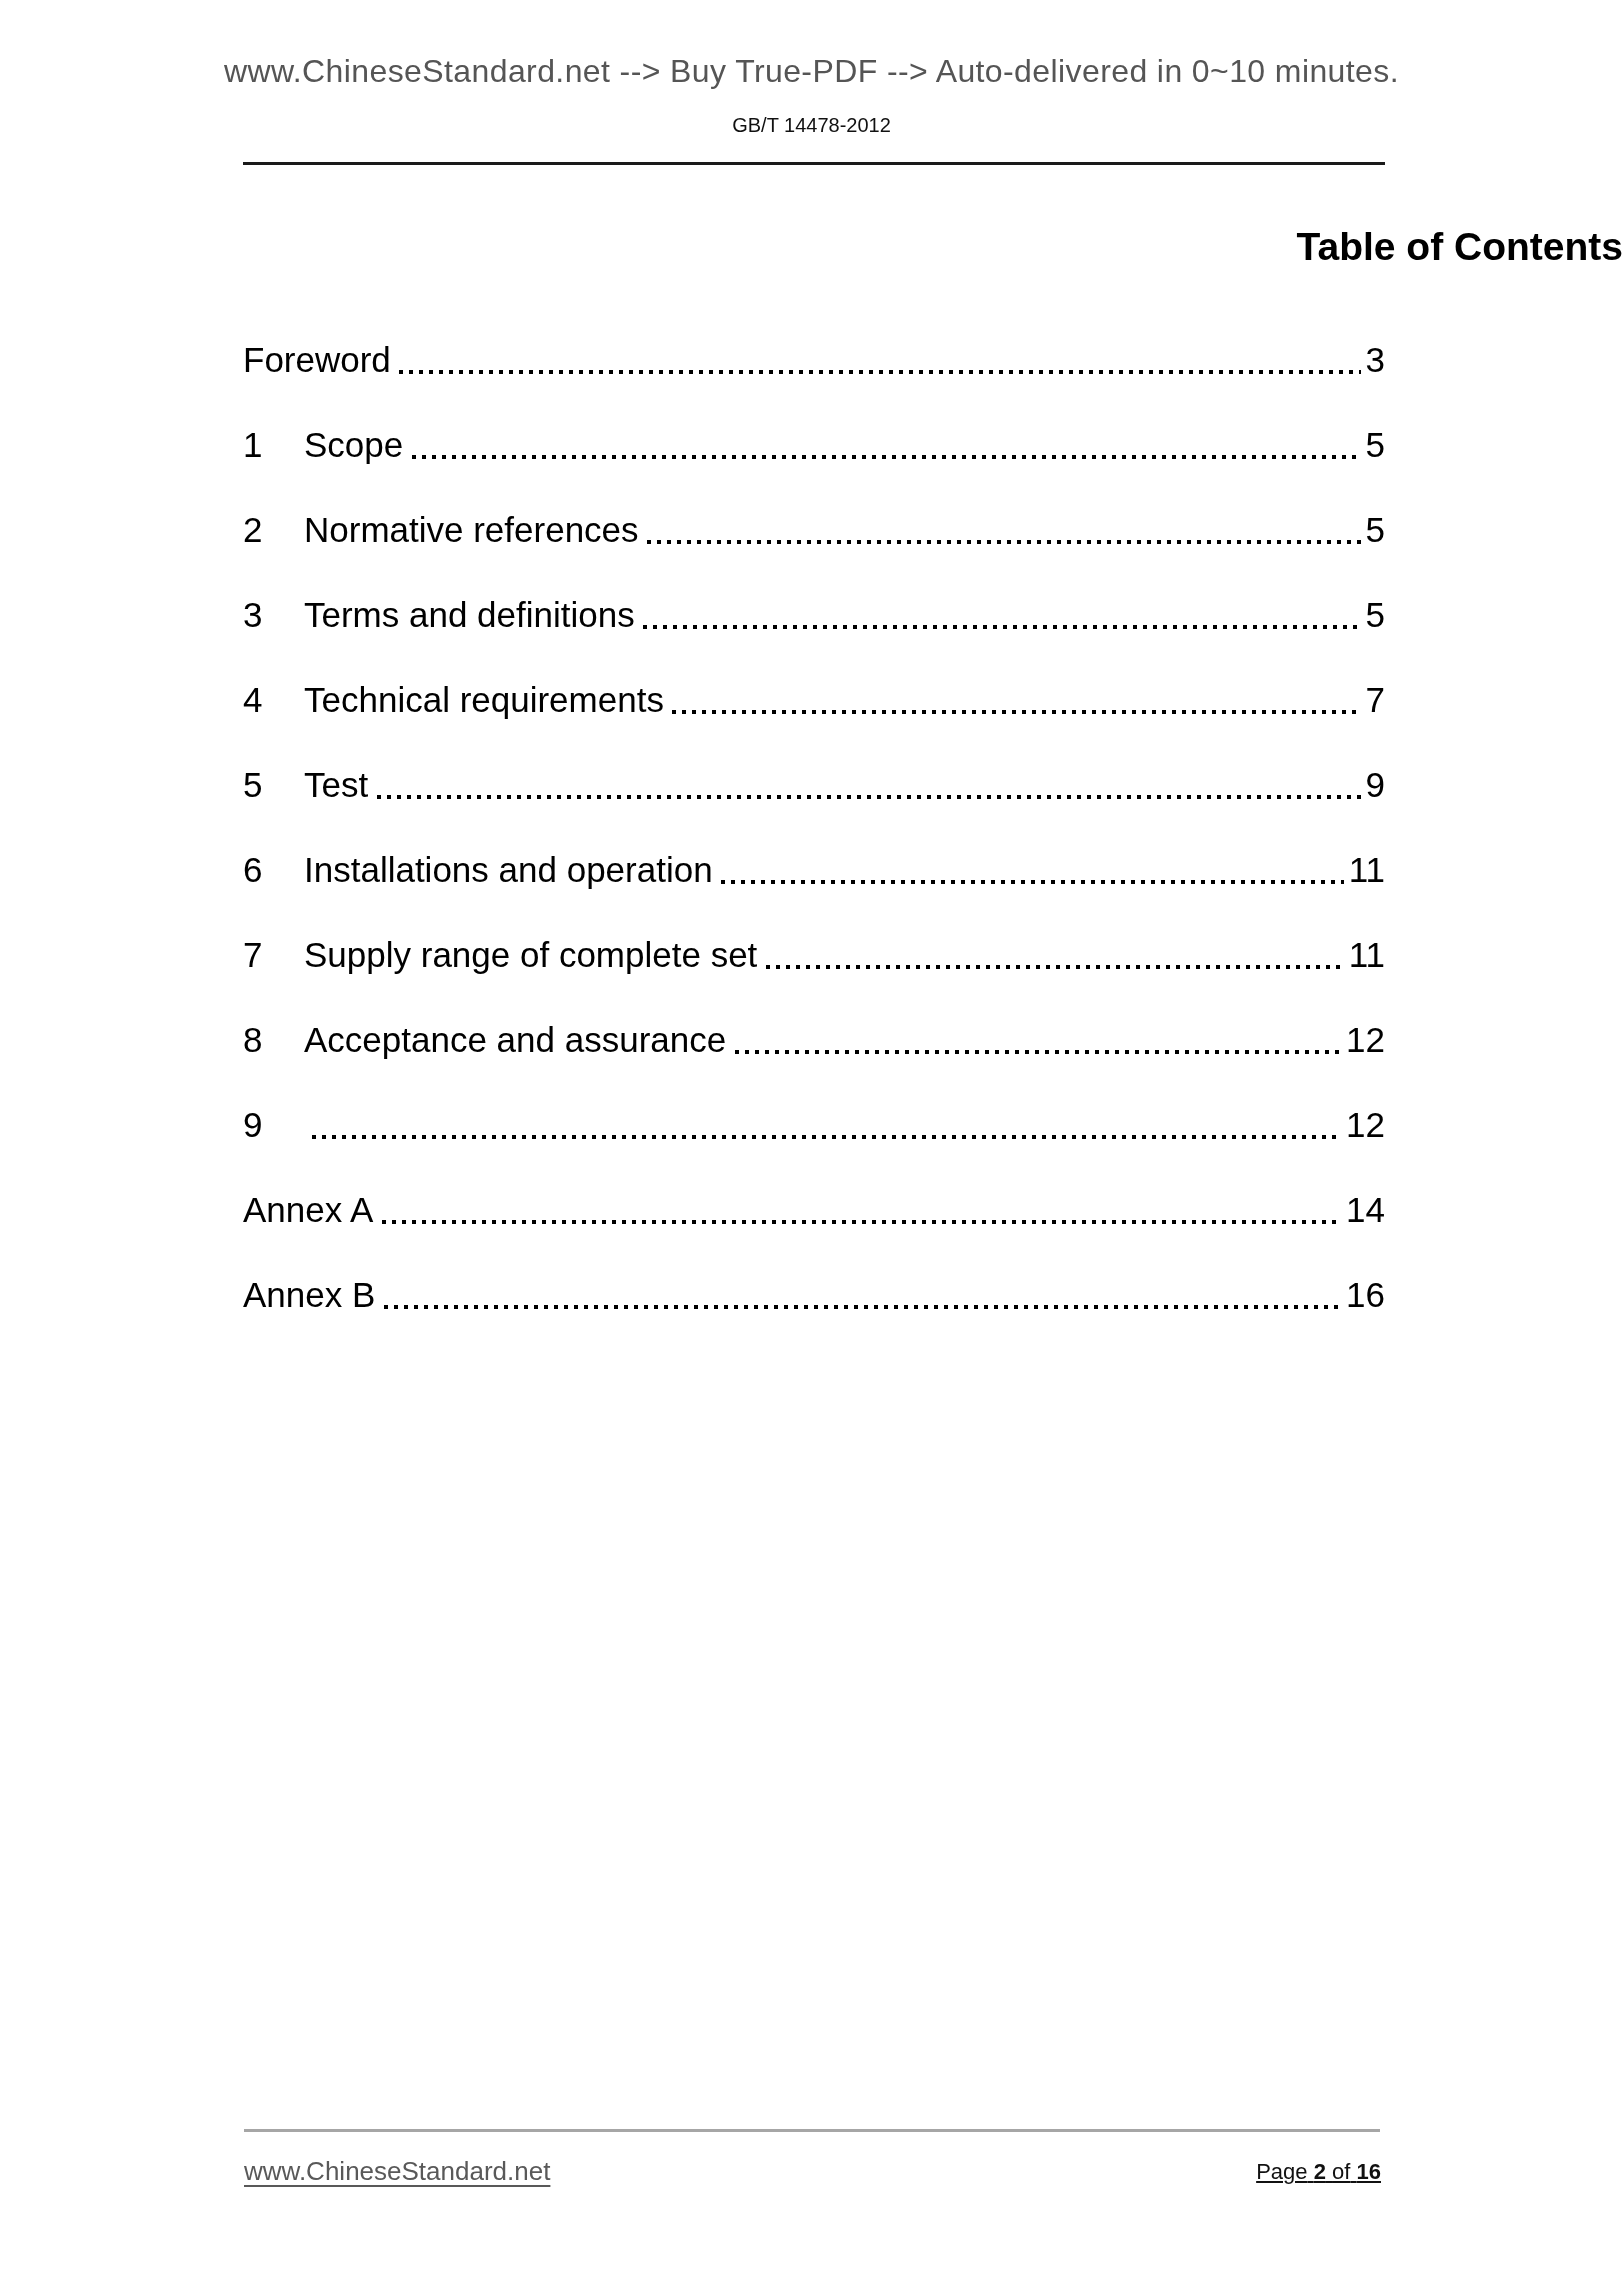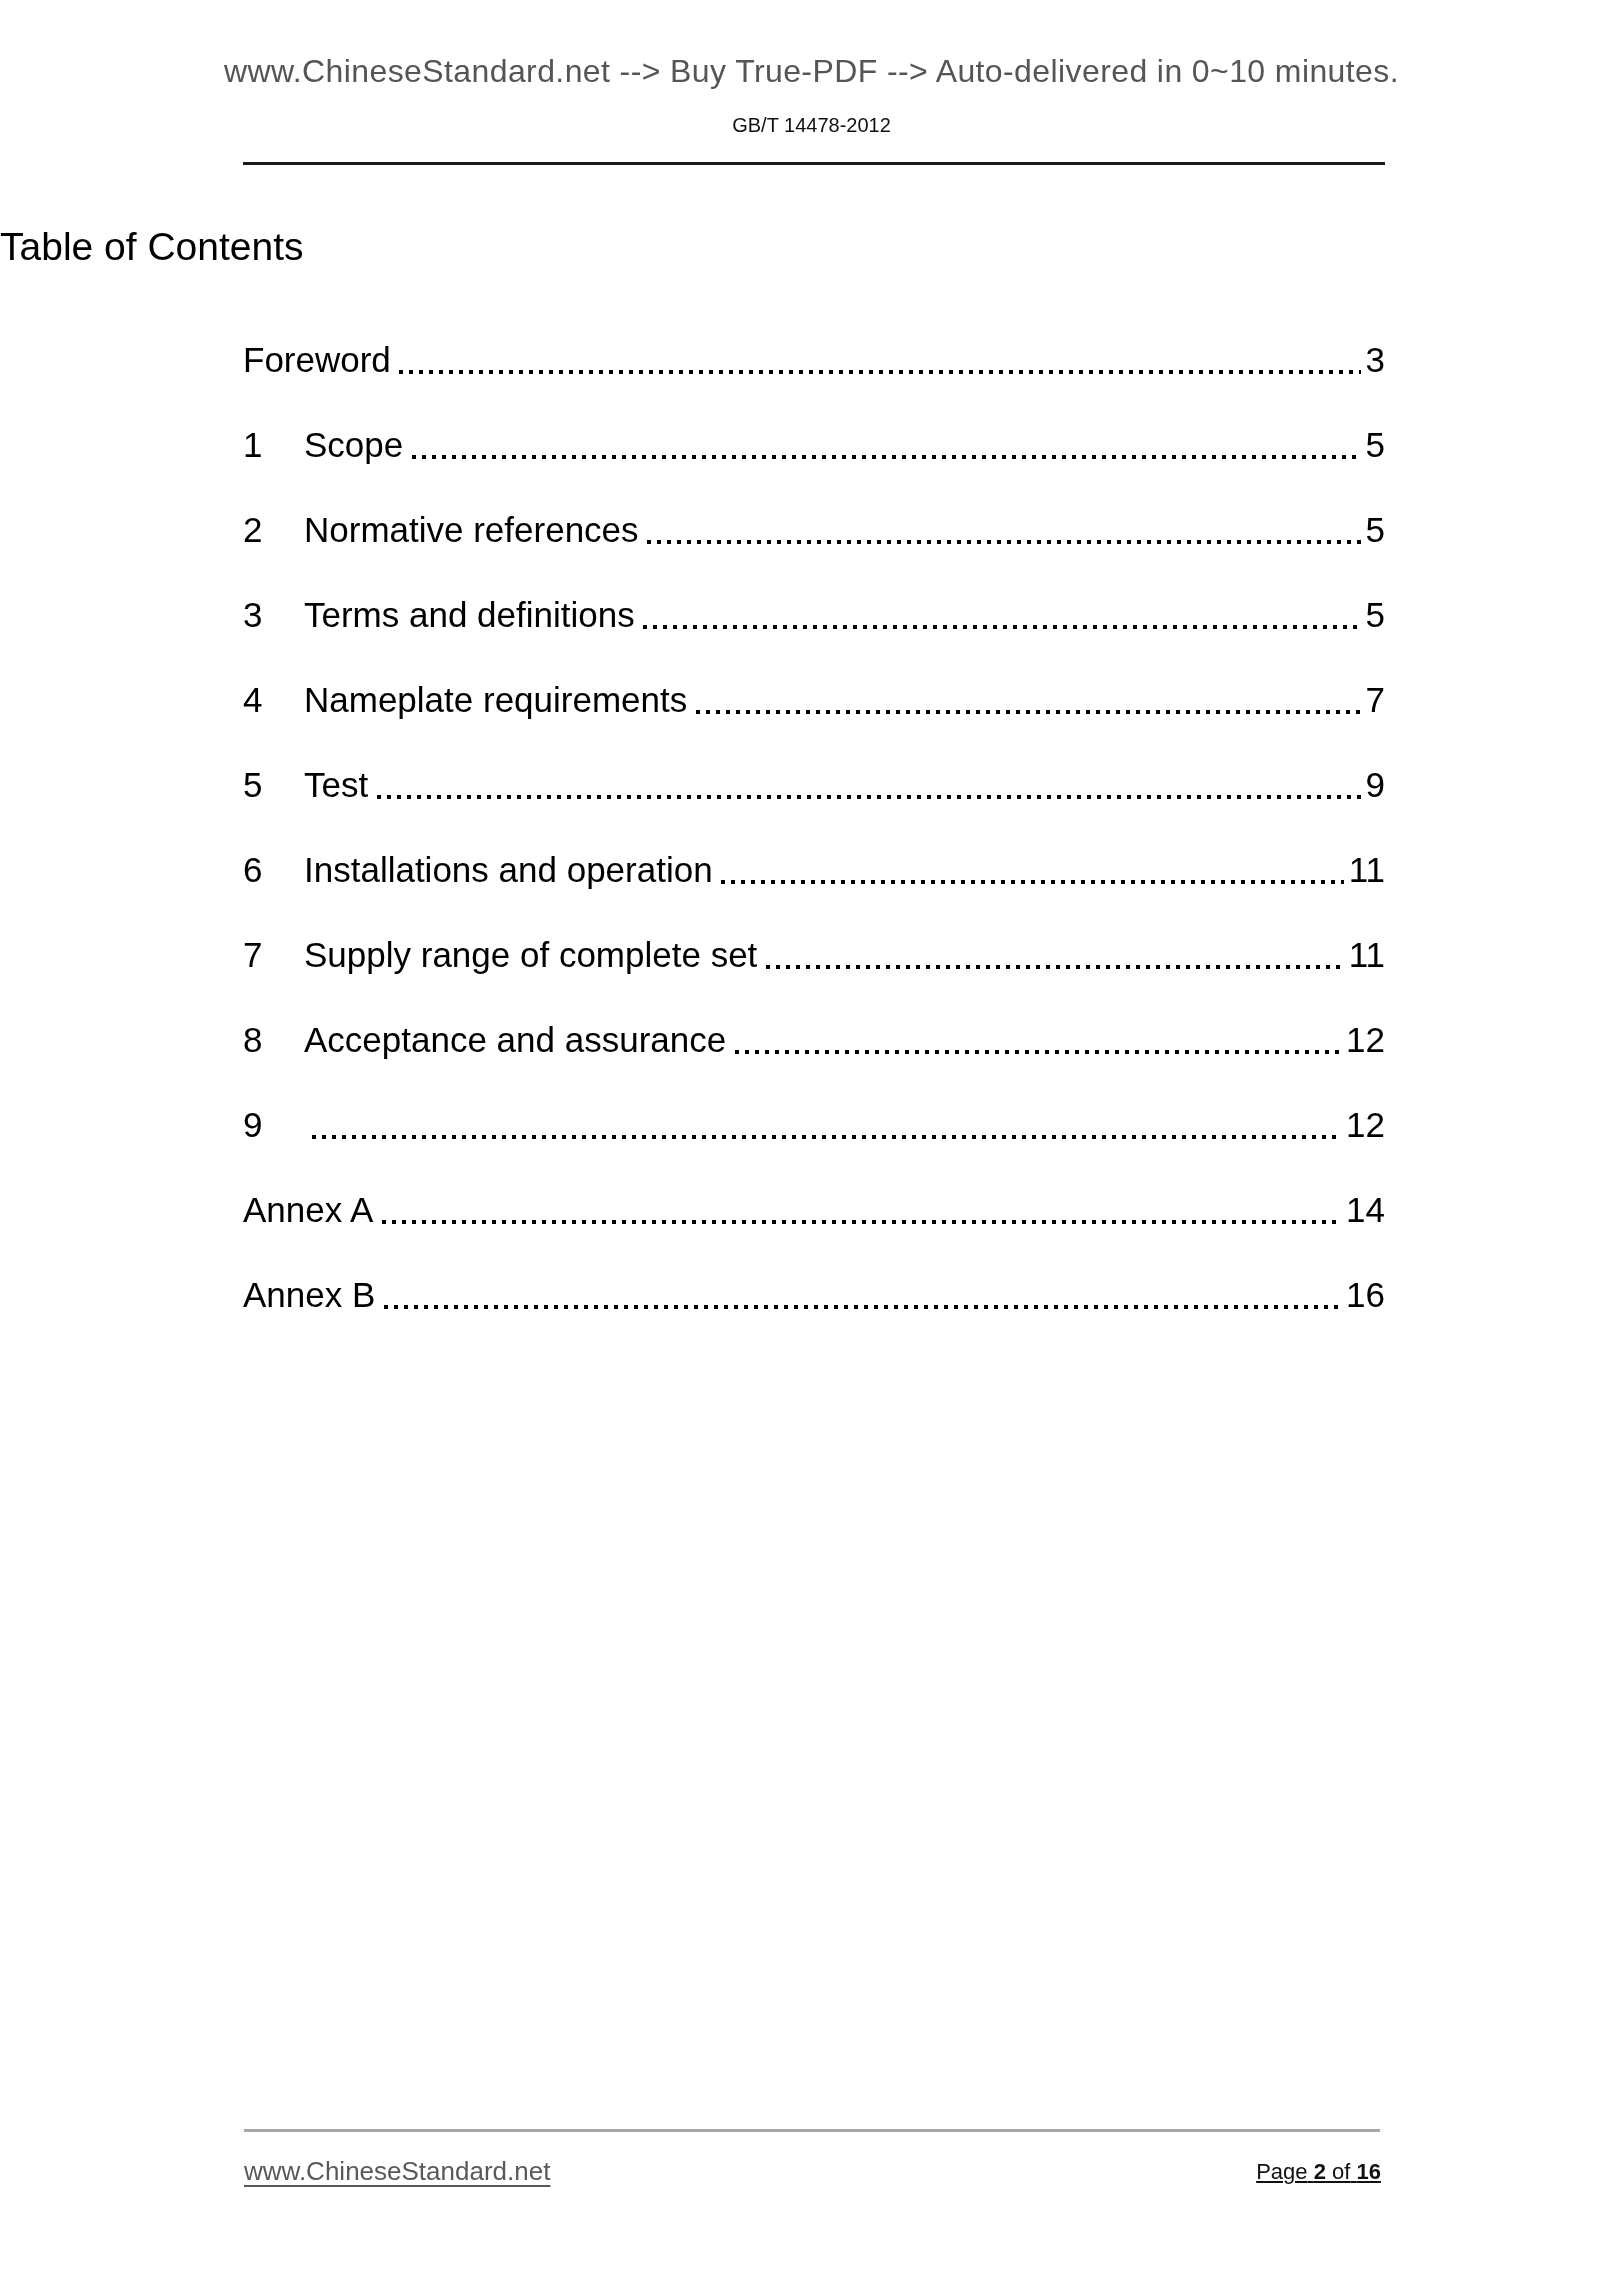--- a/index.html
+++ b/index.html
@@ -55,23 +55,23 @@
     height: 3.3px;
     background: var(--header-rule);
   }
 
   
   .toc-title {
     position: absolute;
     top: 225px;
     left: 0;
     width: 100%;
-    text-align: left;
+    text-align: right;
     font-size: 39px;
-    font-weight: normal;
+    font-weight: bold;
     color: var(--body-text);
   }
 
   
   .toc-list {
     position: absolute;
     top: 339px;
     left: 243px;
     width: 1142px;
   }
@@ -177,21 +177,21 @@
 
     <div class="toc-row">
       <span class="toc-num">3</span>
       <span class="toc-label">Terms and definitions</span>
       <span class="toc-leader"></span>
       <span class="toc-page">5</span>
     </div>
 
     <div class="toc-row">
       <span class="toc-num">4</span>
-      <span class="toc-label">Nameplate requirements</span>
+      <span class="toc-label">Technical requirements</span>
       <span class="toc-leader"></span>
       <span class="toc-page">7</span>
     </div>
 
     <div class="toc-row">
       <span class="toc-num">5</span>
       <span class="toc-label">Test</span>
       <span class="toc-leader"></span>
       <span class="toc-page">9</span>
     </div>

